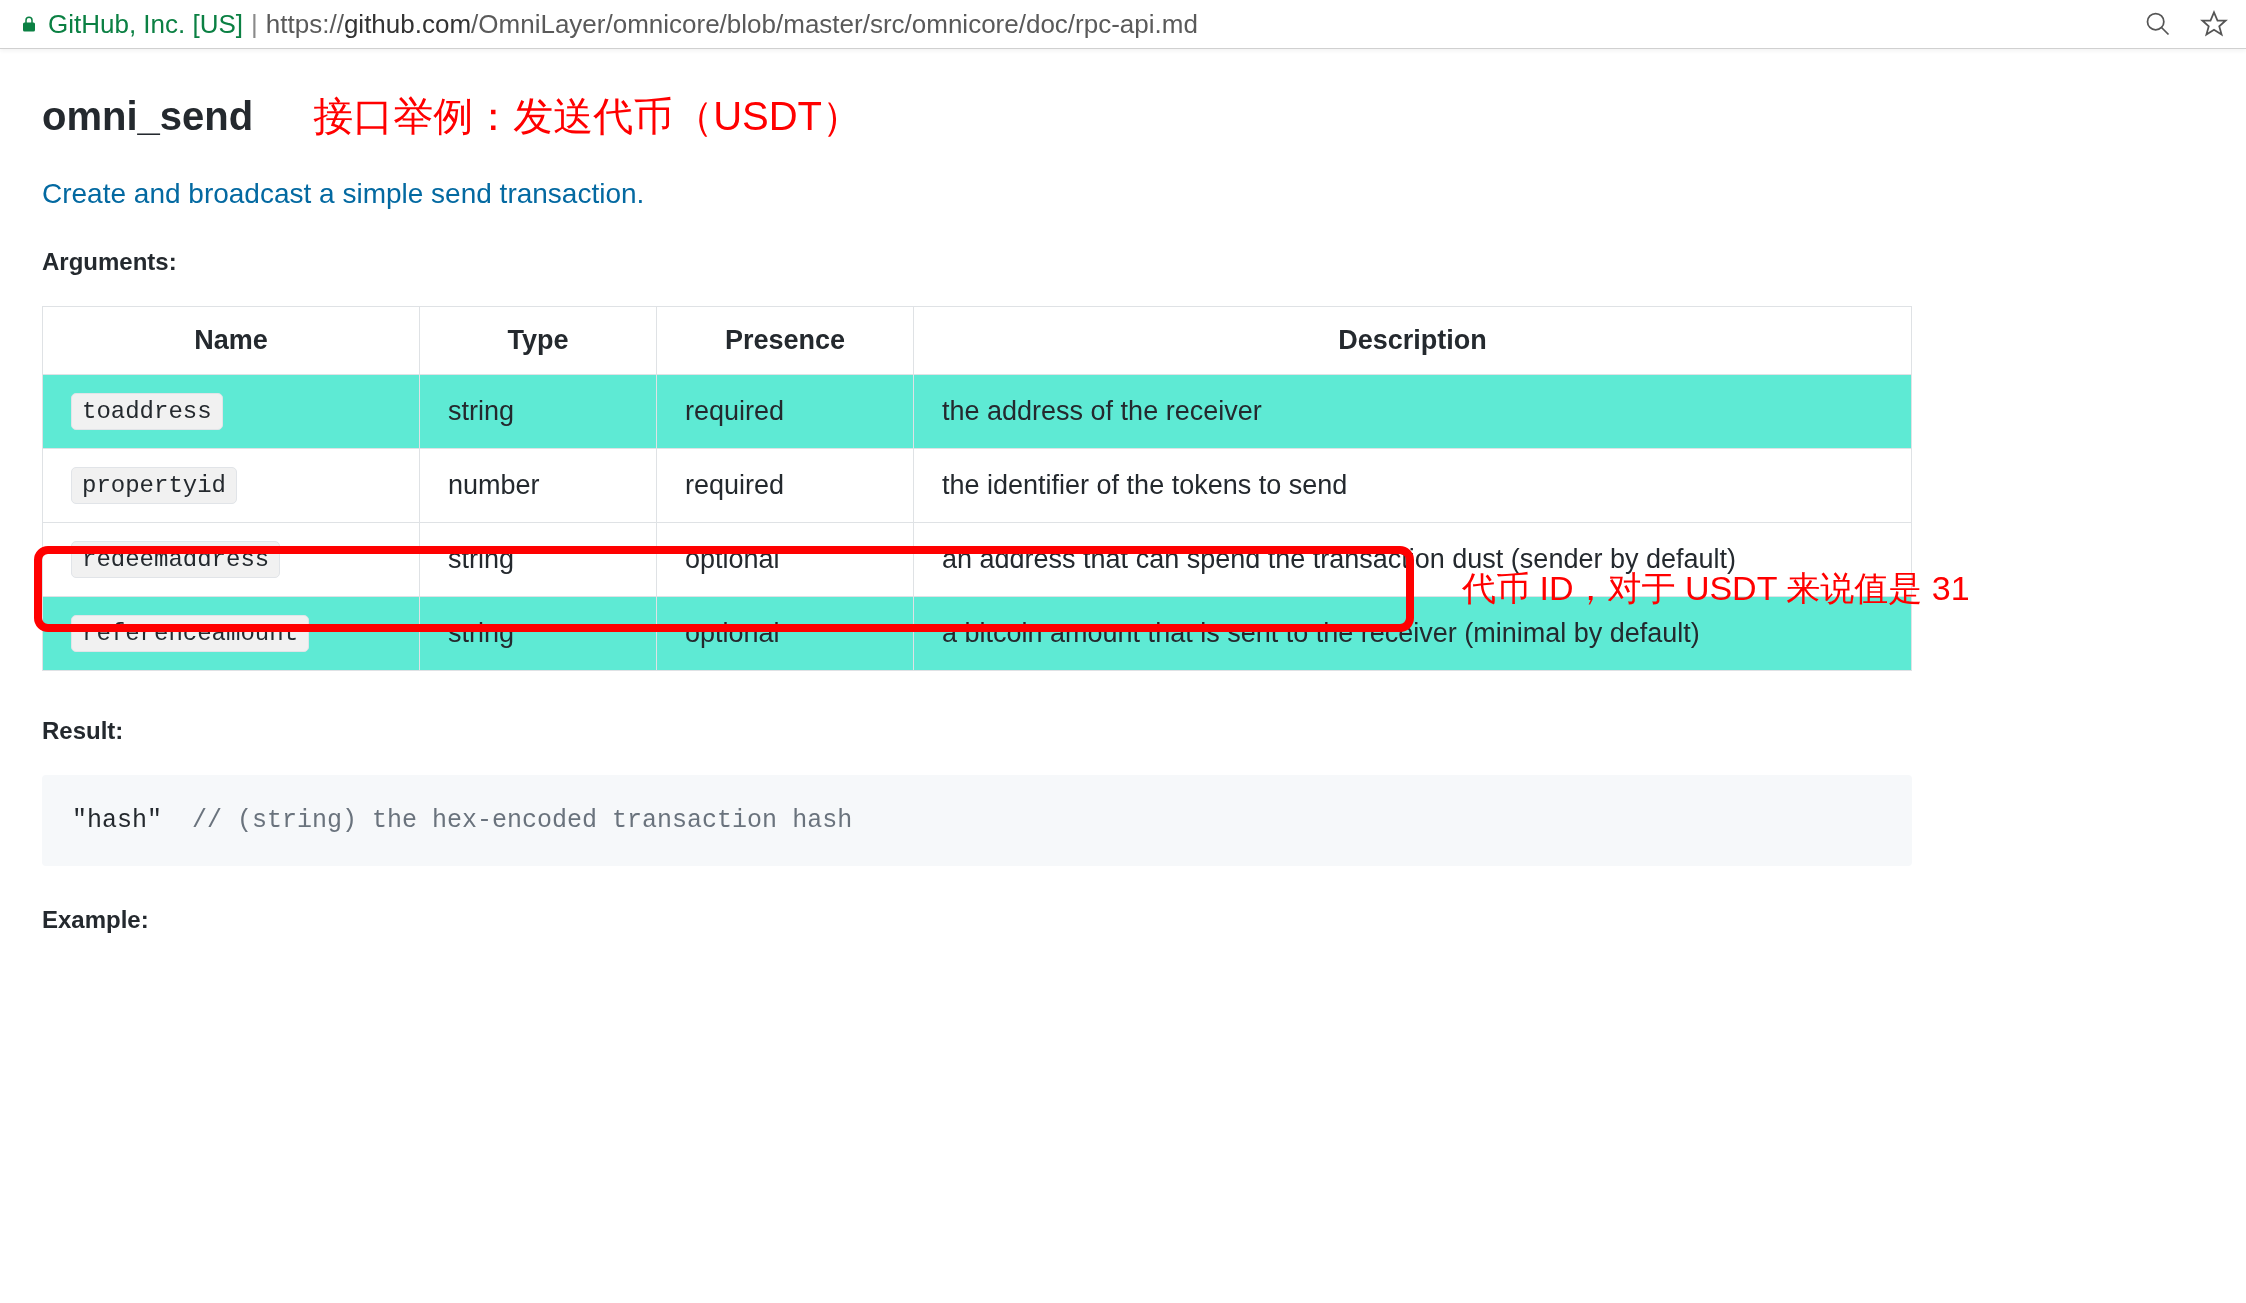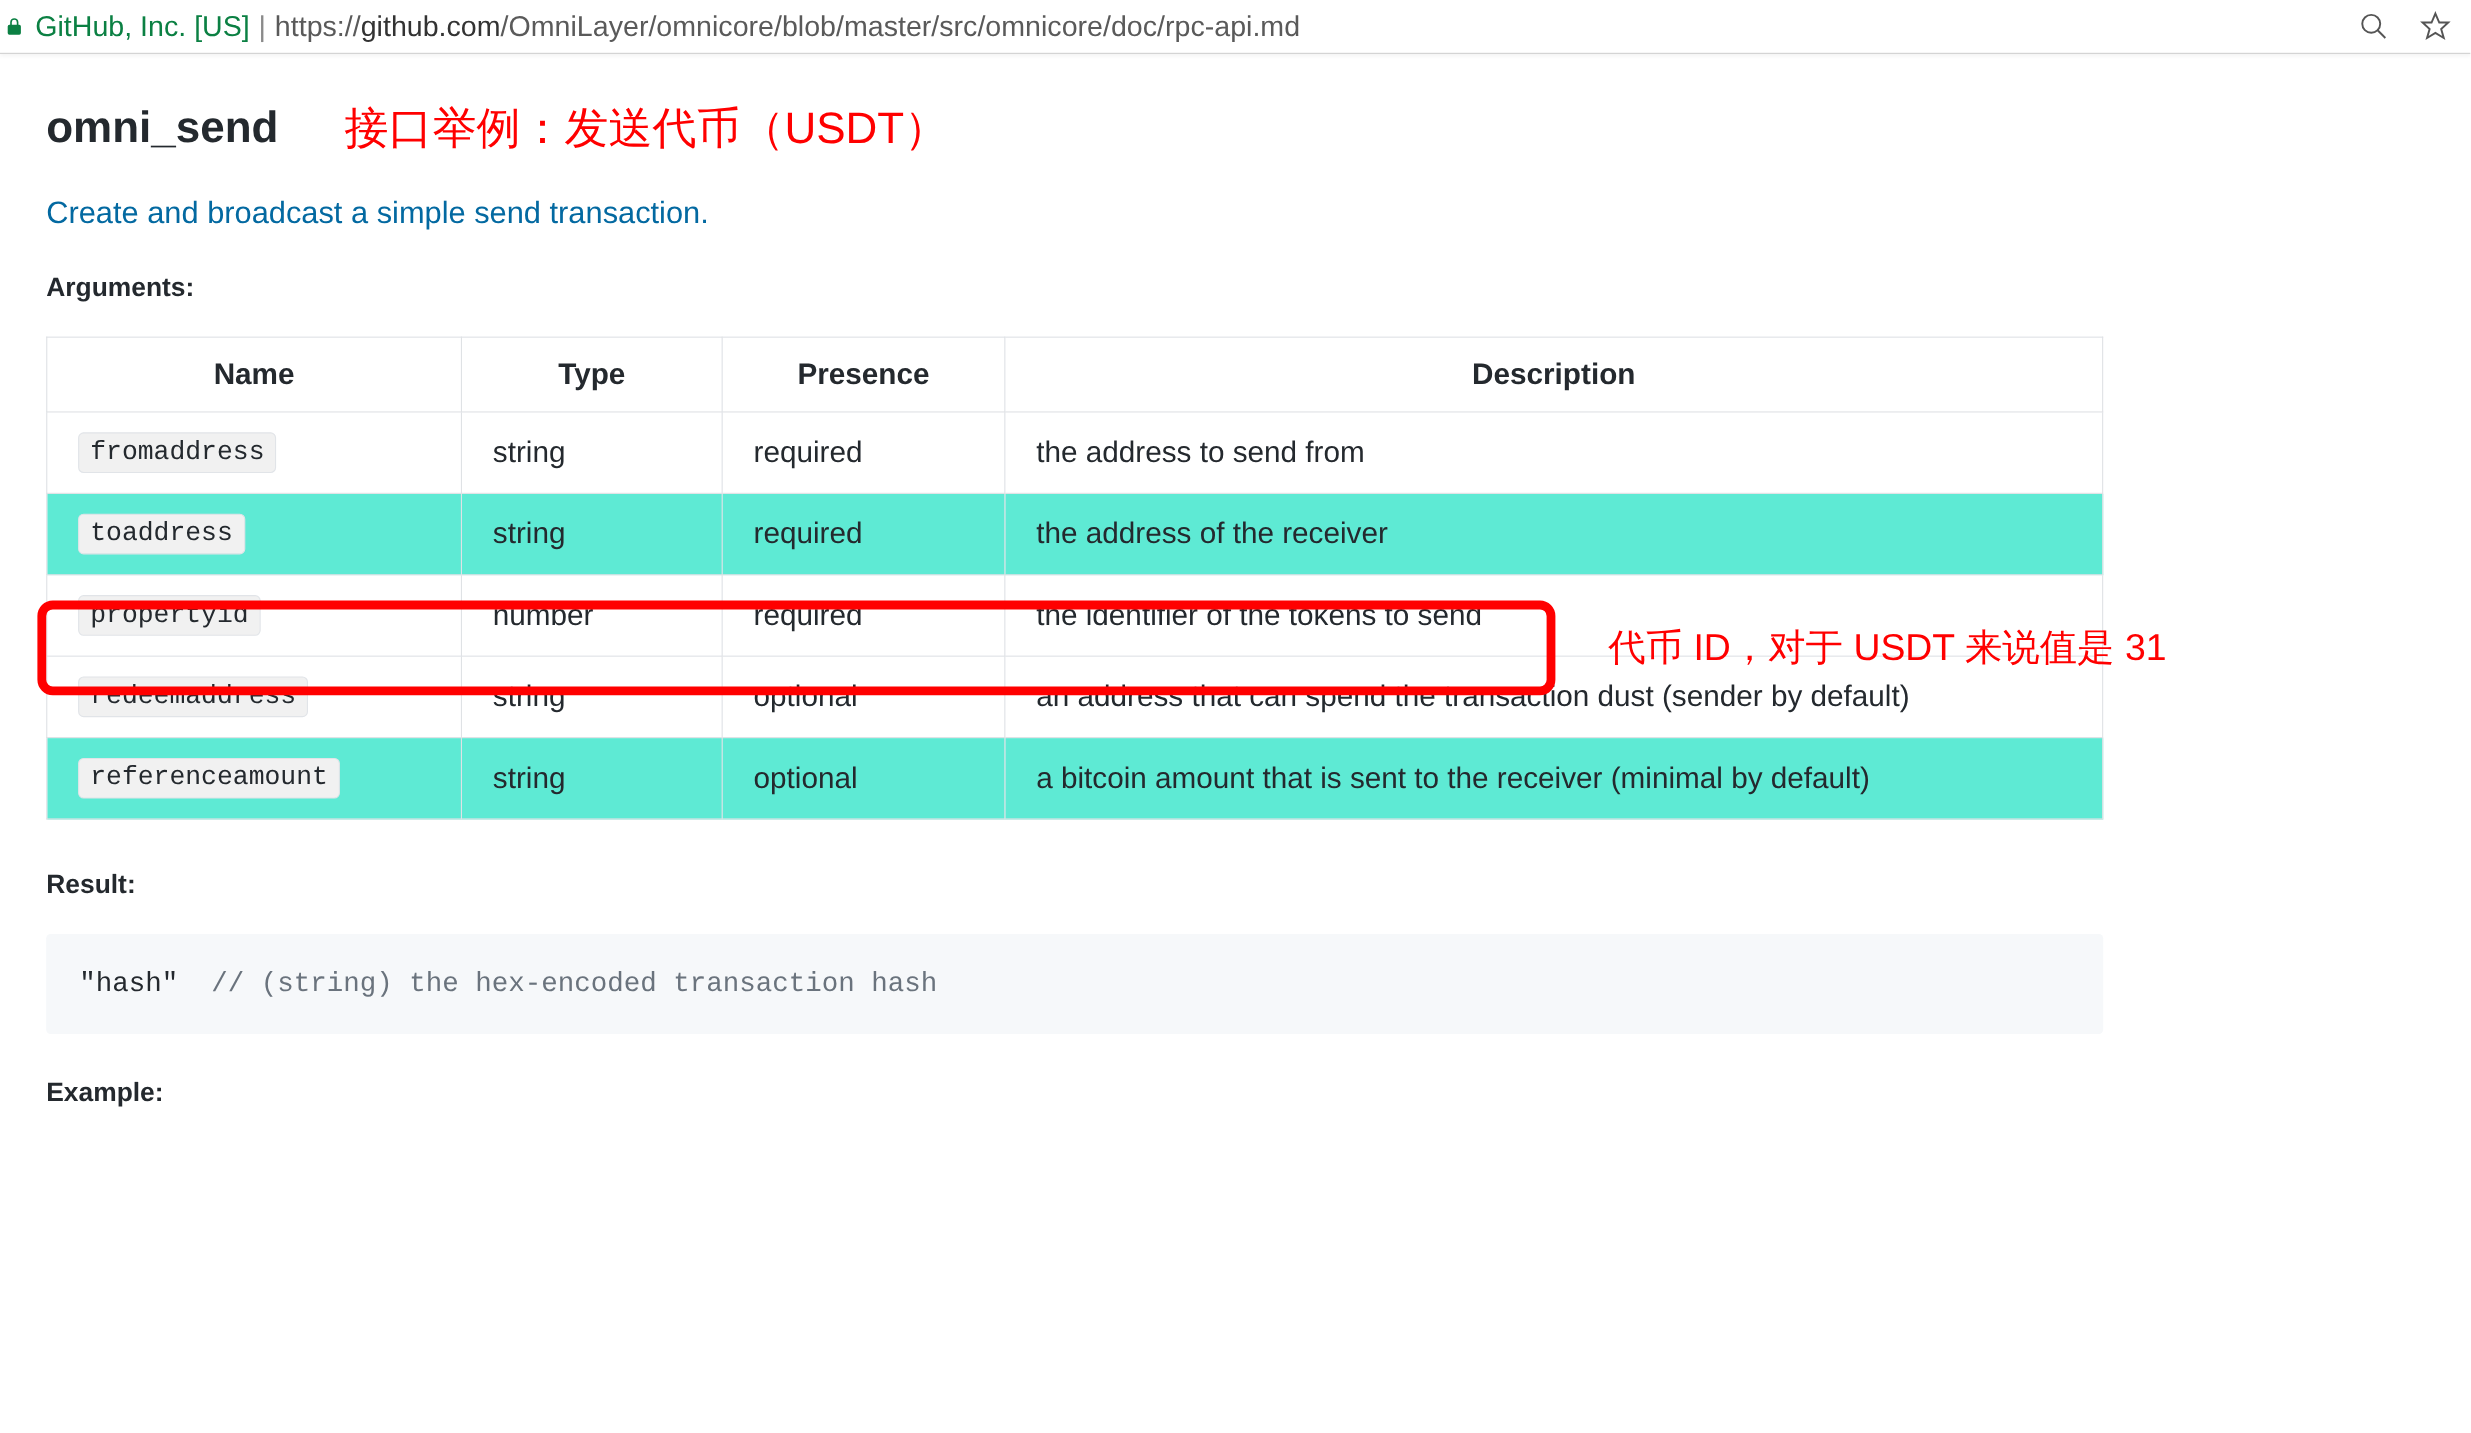--- a/index.html
+++ b/index.html
@@ -13,21 +13,21 @@
     height: 1303px;
     overflow: hidden;
   }
 
   
   .url-bar {
     height: 48px;
     border-bottom: 1px solid #d0d0d0;
     display: flex;
     align-items: center;
-    padding: 0 4px;
+    padding: 0 20px;
     font-size: 26px;
     color: #5a5a5a;
     box-shadow: 0 2px 4px rgba(0,0,0,0.05);
     position: relative;
   }
   .url-bar .lock {
     width: 18px;
     height: 22px;
     flex-shrink: 0;
     margin-right: 10px;
@@ -218,26 +218,20 @@
     <table class="arg-table">
       <thead>
         <tr>
           <th class="name-col">Name</th>
           <th class="type-col">Type</th>
           <th class="presence-col">Presence</th>
           <th class="desc-col">Description</th>
         </tr>
       </thead>
       <tbody>
-        <tr class="plain">
-          <td><span class="code-chip">fromaddress</span></td>
-          <td>string</td>
-          <td>required</td>
-          <td>the address to send from</td>
-        </tr>
         <tr class="striped">
           <td><span class="code-chip">toaddress</span></td>
           <td>string</td>
           <td>required</td>
           <td>the address of the receiver</td>
         </tr>
         <tr class="plain">
           <td><span class="code-chip">propertyid</span></td>
           <td>number</td>
           <td>required</td>

